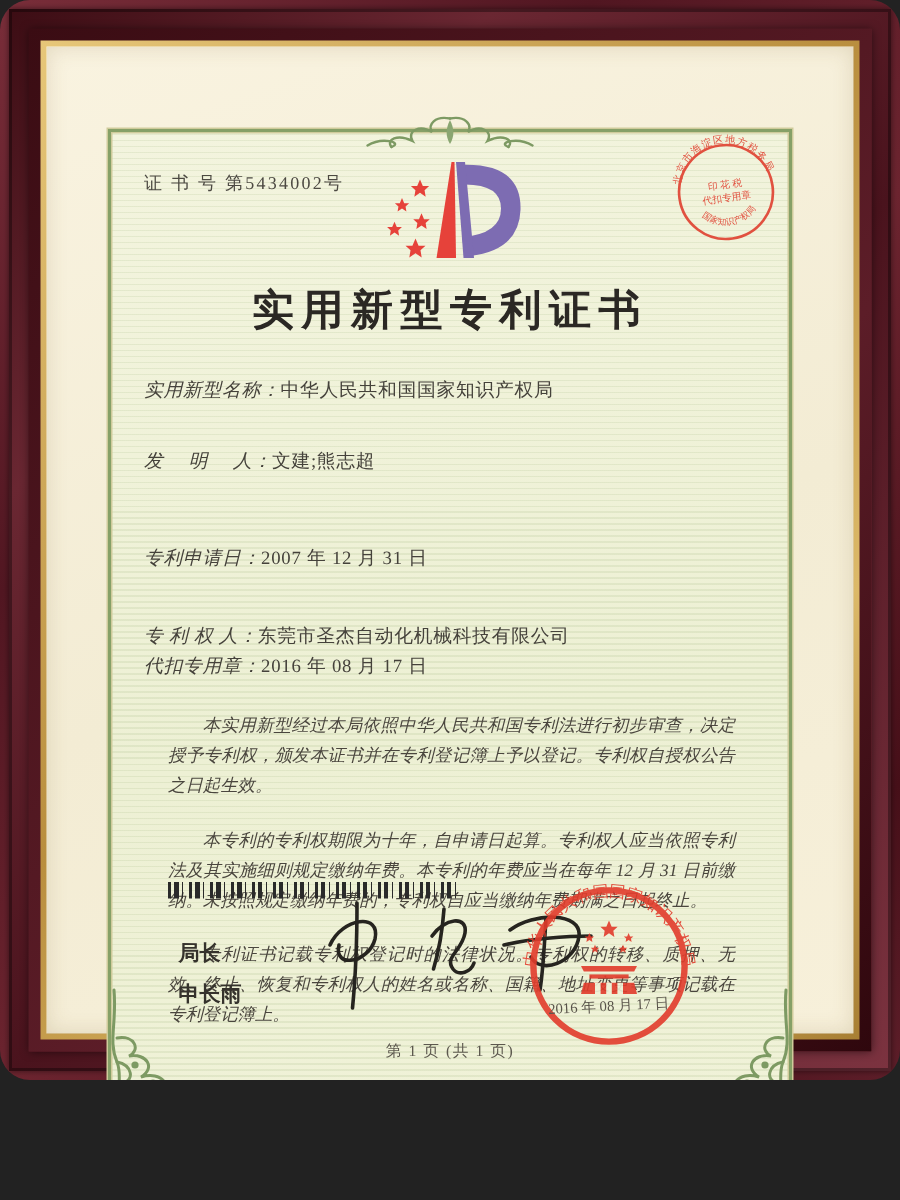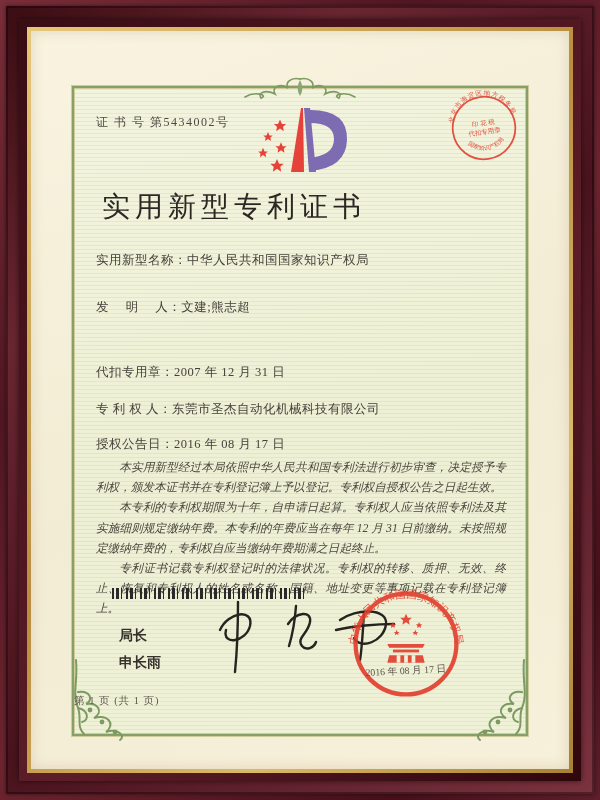--- a/index.html
+++ b/index.html
@@ -1,54 +1,54 @@
 <!DOCTYPE html>
 <html><head>
 <meta charset="utf-8">
 <style>
   html,body{margin:0;padding:0;background:#222;}
-  .stage{position:relative;width:600px;height:800px;overflow:hidden;
-         font-family:"Liberation Serif","DejaVu Serif",serif;}
+  .stage{position:relative;width:600px;height:720px;overflow:hidden;
+         font-family:"Liberation Serif","DejaVu Serif",serif;border-radius:20px;}
   
   .frame-a{position:absolute;inset:0;
     background:linear-gradient(135deg,#7a2e3a 0%,#521722 30%,#6d2530 55%,#471019 85%,#5e1f2a 100%);}
   .frame-b{position:absolute;inset:6px;
     background:linear-gradient(315deg,#7c3340 0%,#4a131d 45%,#6a2732 75%,#3c0d14 100%);
     box-shadow:inset 0 0 0 2px rgba(0,0,0,.35), 0 0 4px rgba(0,0,0,.5);}
   .frame-c{position:absolute;inset:19px;background:linear-gradient(135deg,#3a0c13,#5c1d28 60%,#2f070d);
     box-shadow:0 0 6px rgba(0,0,0,.55);}
   .gold{position:absolute;inset:27px;background:linear-gradient(135deg,#e7c779,#b98e3e 45%,#dcb968 75%,#a87f34);}
   .mat{position:absolute;inset:31px;background:linear-gradient(160deg,#f9f3e0,#f3ecd4 55%,#f7f0da);
     box-shadow:inset 0 0 14px rgba(120,90,40,.18);}
   
   .cert{position:absolute;left:72px;top:86px;width:452px;height:646px;
     background:
       repeating-linear-gradient(0deg, rgba(130,160,95,.13) 0px, rgba(130,160,95,.13) 1px, transparent 1px, transparent 4px),
       linear-gradient(170deg,#f3f4de,#edf0d4 60%,#f0f2d8);
     border:2px solid #86a067;
     box-shadow:0 0 0 1px #cfcb9b, inset 0 0 0 1px #cfcb9b;}
   .cert-number{position:absolute;left:22px;top:26px;font-size:12px;letter-spacing:1.5px;color:#4c4942;}
-  .title{position:absolute;left:0;top:100px;width:100%;font-size:28px;
-    font-weight:400;letter-spacing:5px;color:#2b2824;margin-left:28px;}
+  .title{position:absolute;left:0;top:100px;width:100%;text-align:center;font-size:28px;
+    font-weight:700;letter-spacing:5px;color:#2b2824;}
   .fieldrow{position:absolute;left:22px;right:20px;font-size:12.5px;color:#45423b;
     letter-spacing:.5px;white-space:nowrap;}
-  .fieldrow .lab{display:inline-block;}
+  .fieldrow .lab{display:inline-block;font-style:italic;}
   .paras{position:absolute;left:22px;right:20px;top:370px;font-size:11.6px;line-height:1.74;
     color:#4a463e;font-style:italic;text-align:justify;}
-  .paras p{margin:0;text-indent:2em;}
+  .paras p{margin:16px;text-indent:2em;}
   .barcode{position:absolute;left:38px;top:500px;width:196px;height:11px;
     background:repeating-linear-gradient(90deg,#2a2a2a 0 2px,transparent 2px 4px,#2a2a2a 4px 7px,
       transparent 7px 9px,#2a2a2a 9px 10px,transparent 10px 14px);}
   .director{position:absolute;left:45px;top:534px;font-size:14px;color:#35322c;
     font-family:"Liberation Sans","DejaVu Sans",sans-serif;font-weight:700;line-height:1.9;}
   .sig{position:absolute;left:118px;top:508px;}
   .seal{position:absolute;left:276px;top:500px;overflow:visible;}
   .stamp{position:absolute;left:376px;top:6px;overflow:visible;opacity:.92;}
   .logo{position:absolute;left:172px;top:14px;}
-  .footer{position:absolute;left:0;top:606px;width:100%;font-size:10.5px;
+  .footer{position:absolute;left:0;top:606px;width:100%;text-align:center;font-size:10.5px;
     color:#5c584e;letter-spacing:1px;}
   .flourish{position:absolute;color:#7d9a63;}
   .fl-bl{left:-6px;bottom:-8px;}
   .fl-br{right:-6px;bottom:-8px;transform:scaleX(-1);}
   .fl-top{left:50%;top:-13px;transform:translateX(-50%);}
 </style>
 </head>
 <body>
 
 <div class="stage">
@@ -128,27 +128,27 @@
 
     <div class="title">实用新型专利证书</div>
 
     <div class="fieldrow" style="top:164px">
       <span class="lab">实用新型名称：</span><span>中华人民共和国国家知识产权局</span>
     </div>
     <div class="fieldrow" style="top:211px">
       <span class="lab">发　 明　 人：</span><span>文建;熊志超</span>
     </div>
     <div class="fieldrow" style="top:276px">
-      <span class="lab">代扣专用章：</span><span>2007 年 12 月 31 日</span>
-    </div>
-    <div class="fieldrow" style="top:313px">
+      <span class="lab">专利申请日：</span><span>2007 年 12 月 31 日</span>
+    </div>
+    <div class="fieldrow" style="top:328px">
       <span class="lab">专 利 权 人：</span><span>东莞市圣杰自动化机械科技有限公司</span>
     </div>
     <div class="fieldrow" style="top:348px">
-      <span class="lab">授权公告日：</span><span>2016 年 08 月 17 日</span>
+      <span class="lab">代扣专用章：</span><span>2016 年 08 月 17 日</span>
     </div>
 
     <div class="paras">
       <p>本实用新型经过本局依照中华人民共和国专利法进行初步审查，决定授予专利权，颁发本证书并在专利登记簿上予以登记。专利权自授权公告之日起生效。</p>
       <p>本专利的专利权期限为十年，自申请日起算。专利权人应当依照专利法及其实施细则规定缴纳年费。本专利的年费应当在每年 12 月 31 日前缴纳。未按照规定缴纳年费的，专利权自应当缴纳年费期满之日起终止。</p>
       <p>专利证书记载专利权登记时的法律状况。专利权的转移、质押、无效、终止、恢复和专利权人的姓名或名称、国籍、地址变更等事项记载在专利登记簿上。</p>
     </div>
 
     <div class="barcode"></div>
 

